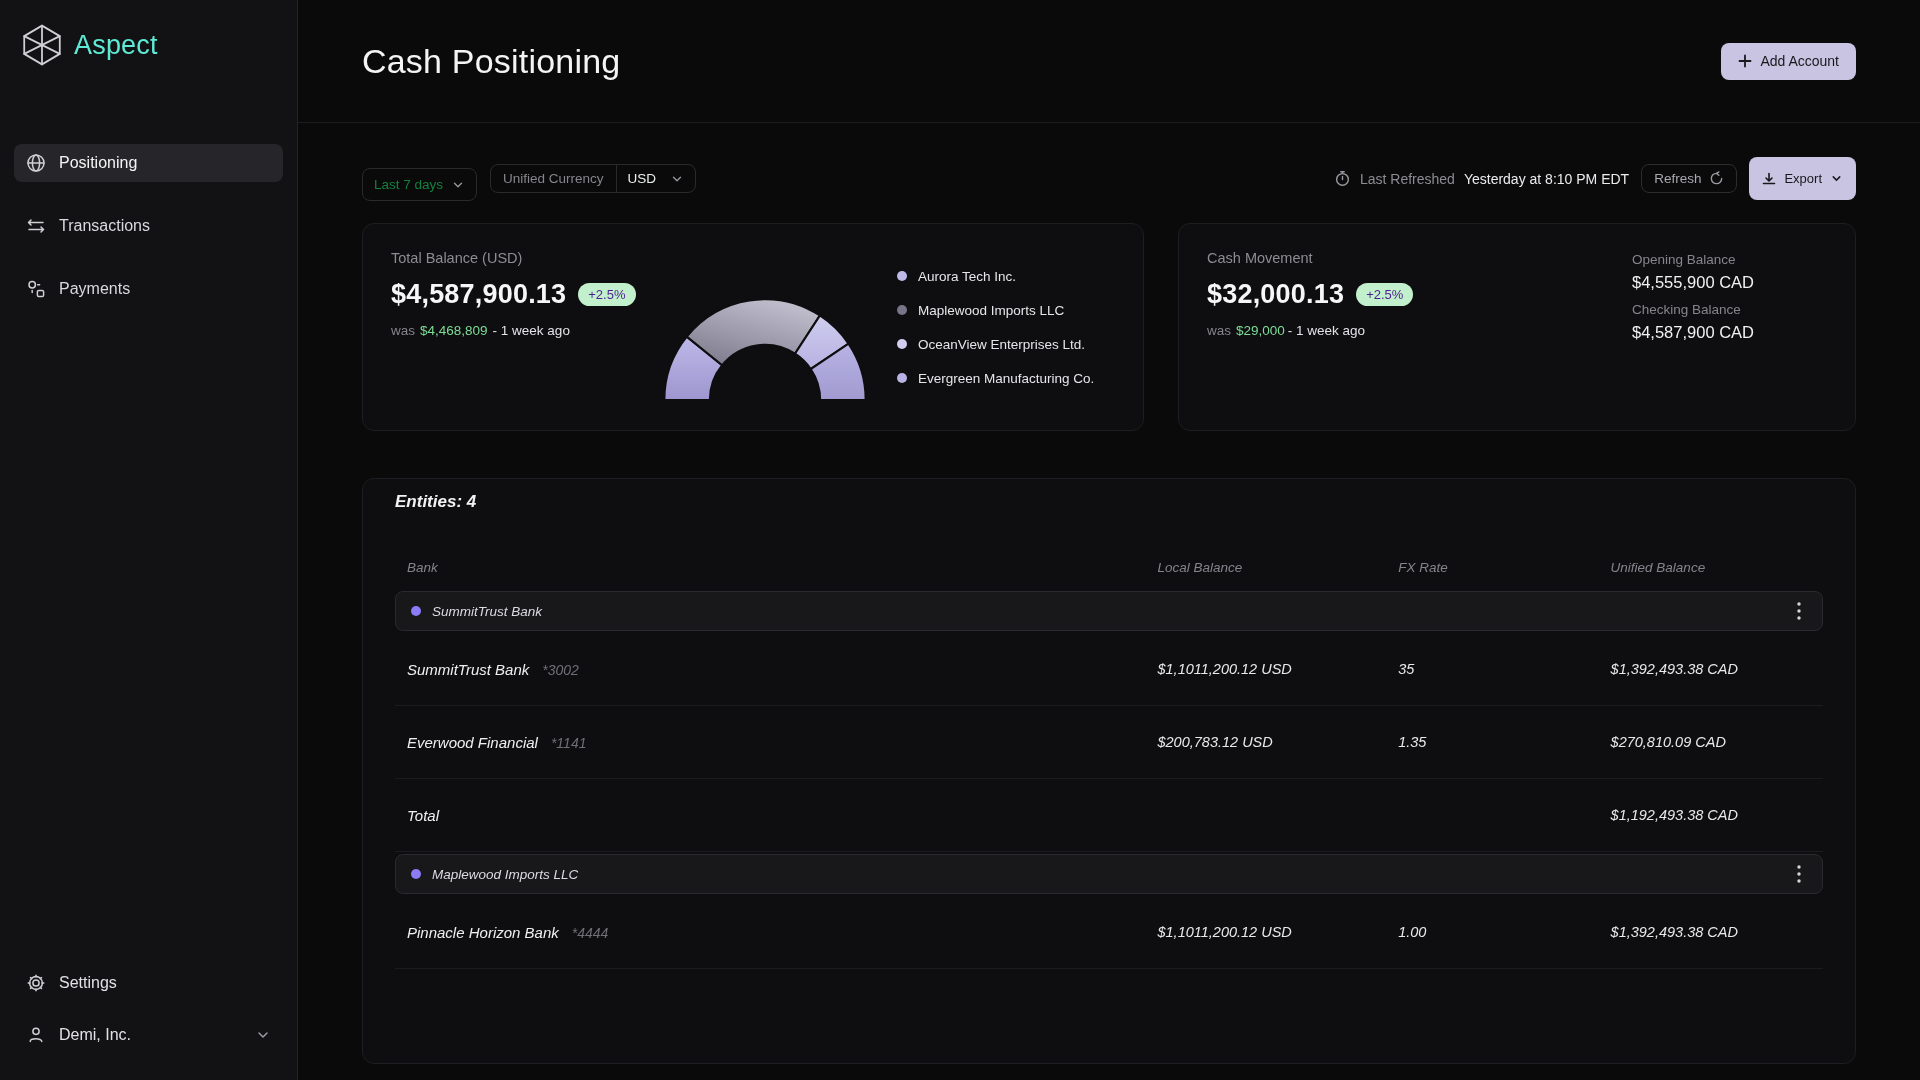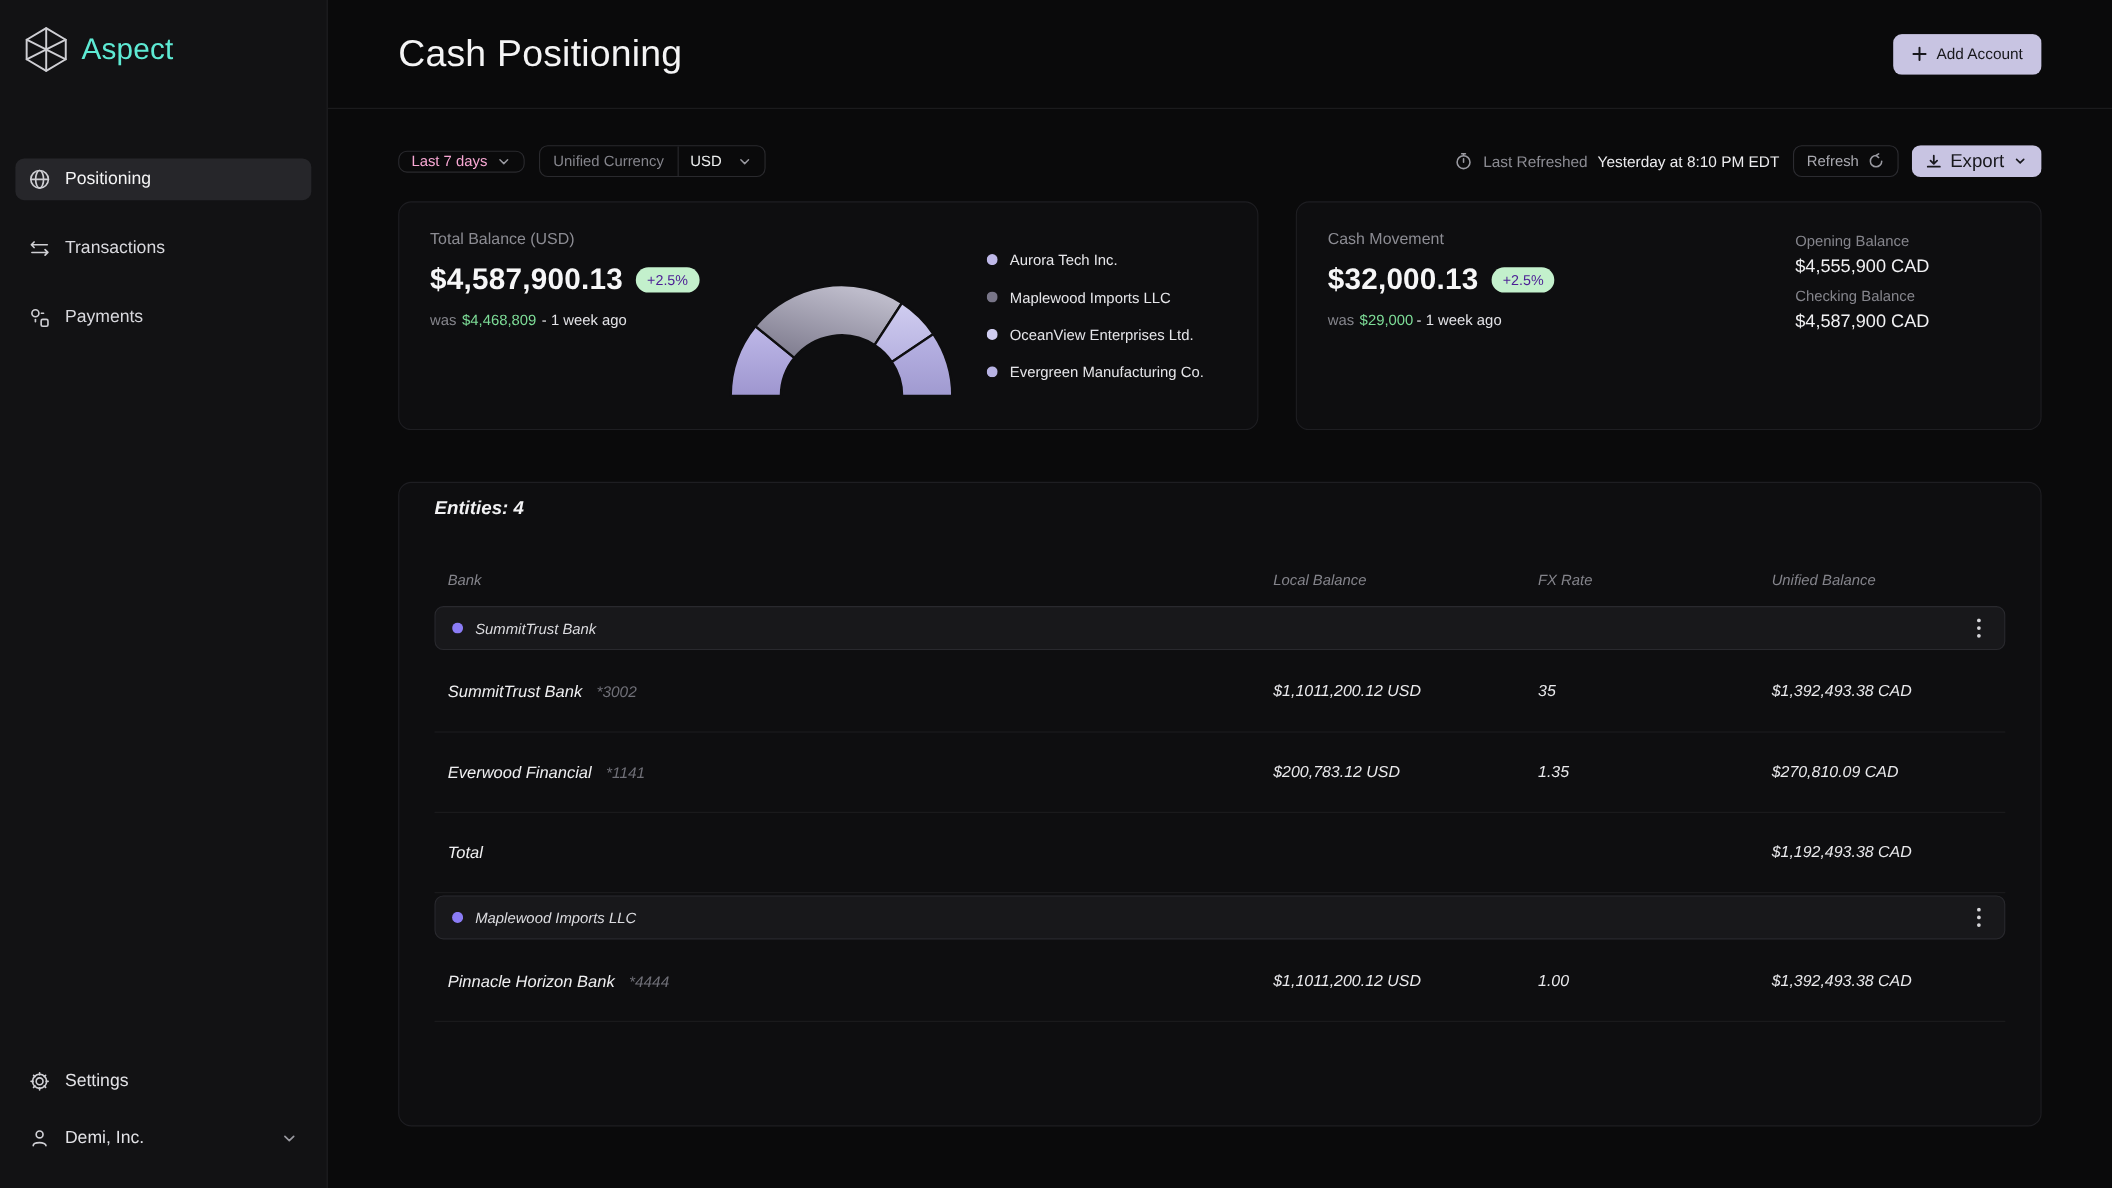--- a/index.html
+++ b/index.html
@@ -23,31 +23,31 @@
     border-radius:8px; font-size:16px; color:#d9d9de; cursor:pointer;
   }
   .nav-item.active { background:#26262a; color:#f4f4f5; }
   .nav-icon { width:20px; height:20px; flex:0 0 20px; }
   .sidebar-footer { margin-top:auto; display:flex; flex-direction:column; gap:22px; }
   .footer-item { display:flex; align-items:center; gap:13px; padding:0 12px; font-size:16px; color:#e2e2e6; cursor:pointer; height:30px; }
   .footer-item .chev { margin-left:auto; }
   
   .main { flex:1; display:flex; flex-direction:column; background:#0a0a0b; }
   .main-header {
-    height:99px; display:flex; align-items:center; justify-content:space-between;
+    height:123px; display:flex; align-items:center; justify-content:space-between;
     padding:0 64px; border-bottom:1px solid #1d1d20;
   }
   .page-title { font-size:34px; font-weight:500; color:#f4f4f5; letter-spacing:.2px; }
   .btn {
     display:inline-flex; align-items:center; gap:8px; border-radius:8px;
     font-size:14px; cursor:pointer; border:1px solid transparent; white-space:nowrap;
   }
   .btn-primary { background:#c8c4e2; color:#18181d; font-weight:500; height:37px; padding:0 16px; }
   .btn-outline { background:transparent; border-color:#2c2c31; color:#a9a9b0; height:29px; padding:0 12px; font-size:13.5px; }
-  .btn-outline-light { background:transparent; border-color:#2a2a2e; color:#f9a8d4; height:20px; padding:0 11px; font-size:13.5px; }
+  .btn-outline-light { background:transparent; border-color:#2a2a2e; color:#15803d; height:33px; padding:0 11px; font-size:13.5px;margin-top:12px; }
   
   .toolbar { display:flex; align-items:center; padding:33px 64px 0 64px; }
   .toolbar-left { display:flex; align-items:center; gap:13px; }
   .combo {
     display:inline-flex; align-items:center; height:29px; border:1px solid #2a2a2e;
     border-radius:8px; overflow:hidden; font-size:13.5px;
   }
   .combo-label { color:#85858c; padding:0 12px; height:100%; display:flex; align-items:center; border-right:1px solid #2a2a2e; }
   .combo-value { color:#eceeee; padding:0 11px; display:flex; align-items:center; gap:14px; cursor:pointer; }
   .toolbar-right { margin-left:auto; display:flex; align-items:center; gap:12px; }
@@ -203,21 +203,21 @@
         </svg>
         <span>Last Refreshed</span>
         <b>Yesterday at 8:10 PM EDT</b>
       </span>
       <button class="btn btn-outline">
         <span>Refresh</span>
         <svg class="stroke-dim" width="15" height="15" viewBox="0 0 16 16" style="fill:none">
           <path d="M13.5 8 A5.5 5.5 0 1 1 8 2.5 M8 2.5 L10.5 1 M8 2.5 L10.5 4.5"></path>
         </svg>
       </button>
-      <button class="btn btn-primary" style="height:29px;font-size:17px;padding:0 12px">
+      <button class="btn btn-primary" style="height:43px;font-size:13px;padding:0 12px">
         <svg class="icon-inline" width="14" height="14" viewBox="0 0 14 14" style="stroke:#18181d;stroke-width:1.6;fill:none;stroke-linecap:round;stroke-linejoin:round">
           <path d="M7 1.5 V8.5 M4 6 L7 9 L10 6 M1.5 11.5 H12.5"></path>
         </svg>
         <span>Export</span>
         <svg class="chev" width="13" height="13" viewBox="0 0 16 16" style="stroke:#18181d;stroke-width:1.8;fill:none;stroke-linecap:round">
             <path d="M4 6 L8 10 L12 6"></path>
           </svg>
       </button>
     </div>
   </div>

